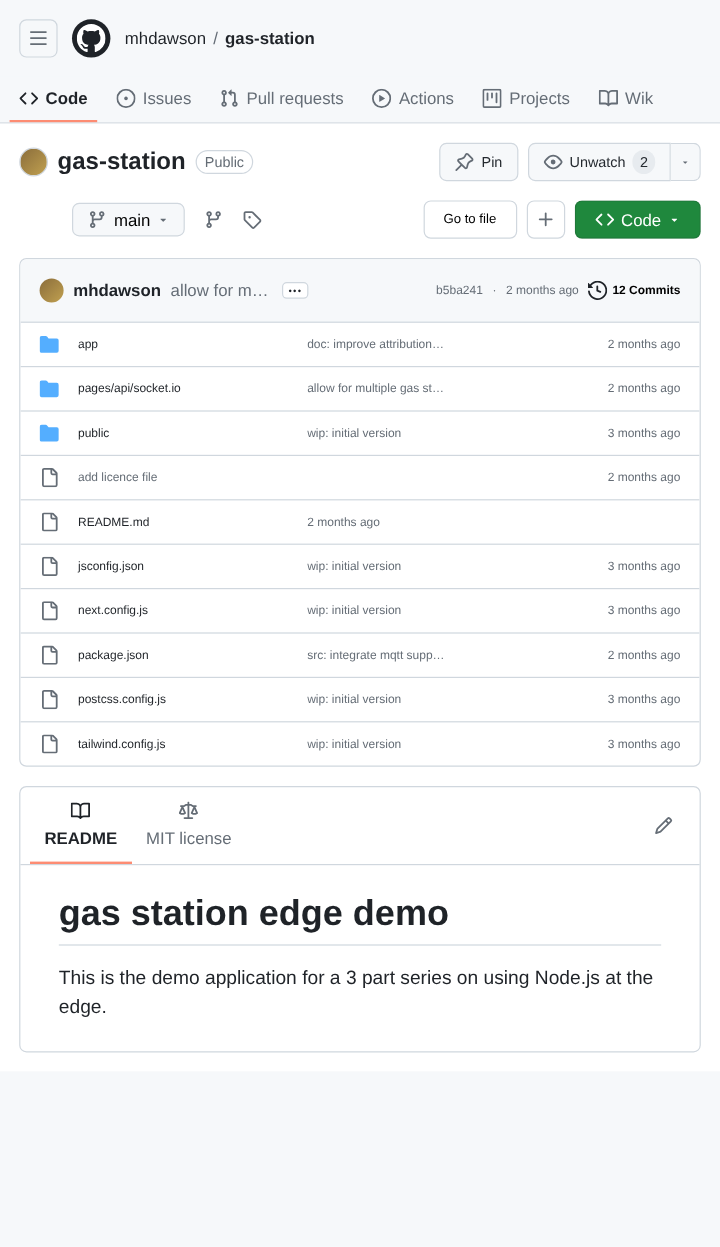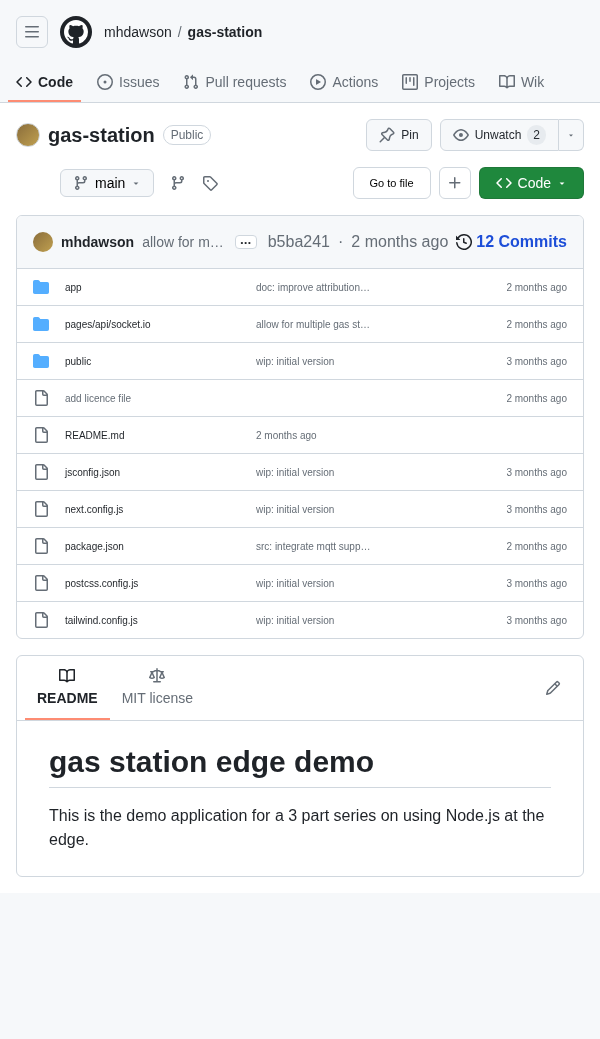--- a/index.html
+++ b/index.html
@@ -232,27 +232,27 @@
       border-radius: 4px;
       display: flex; align-items: center; justify-content: center;
       font-size: 8px; letter-spacing: 1px;
       background: #fff;
     }
     .commit-right {
       display: flex;
       align-items: center;
       gap: 8px;
       color: #656d76;
-      font-size: 16px;
+      font-size: 10px;
     }
     .commit-right .commits-link {
       display: flex;
       align-items: center;
       gap: 4px;
-      color: #1d4ed8;
+      color: #000000;
       font-weight: 600;
     }
 
     .file-row {
       display: flex;
       align-items: center;
       padding: 10px 16px;
       border-bottom: 1px solid #d0d7de;
       gap: 16px;
       font-size: 10px;

